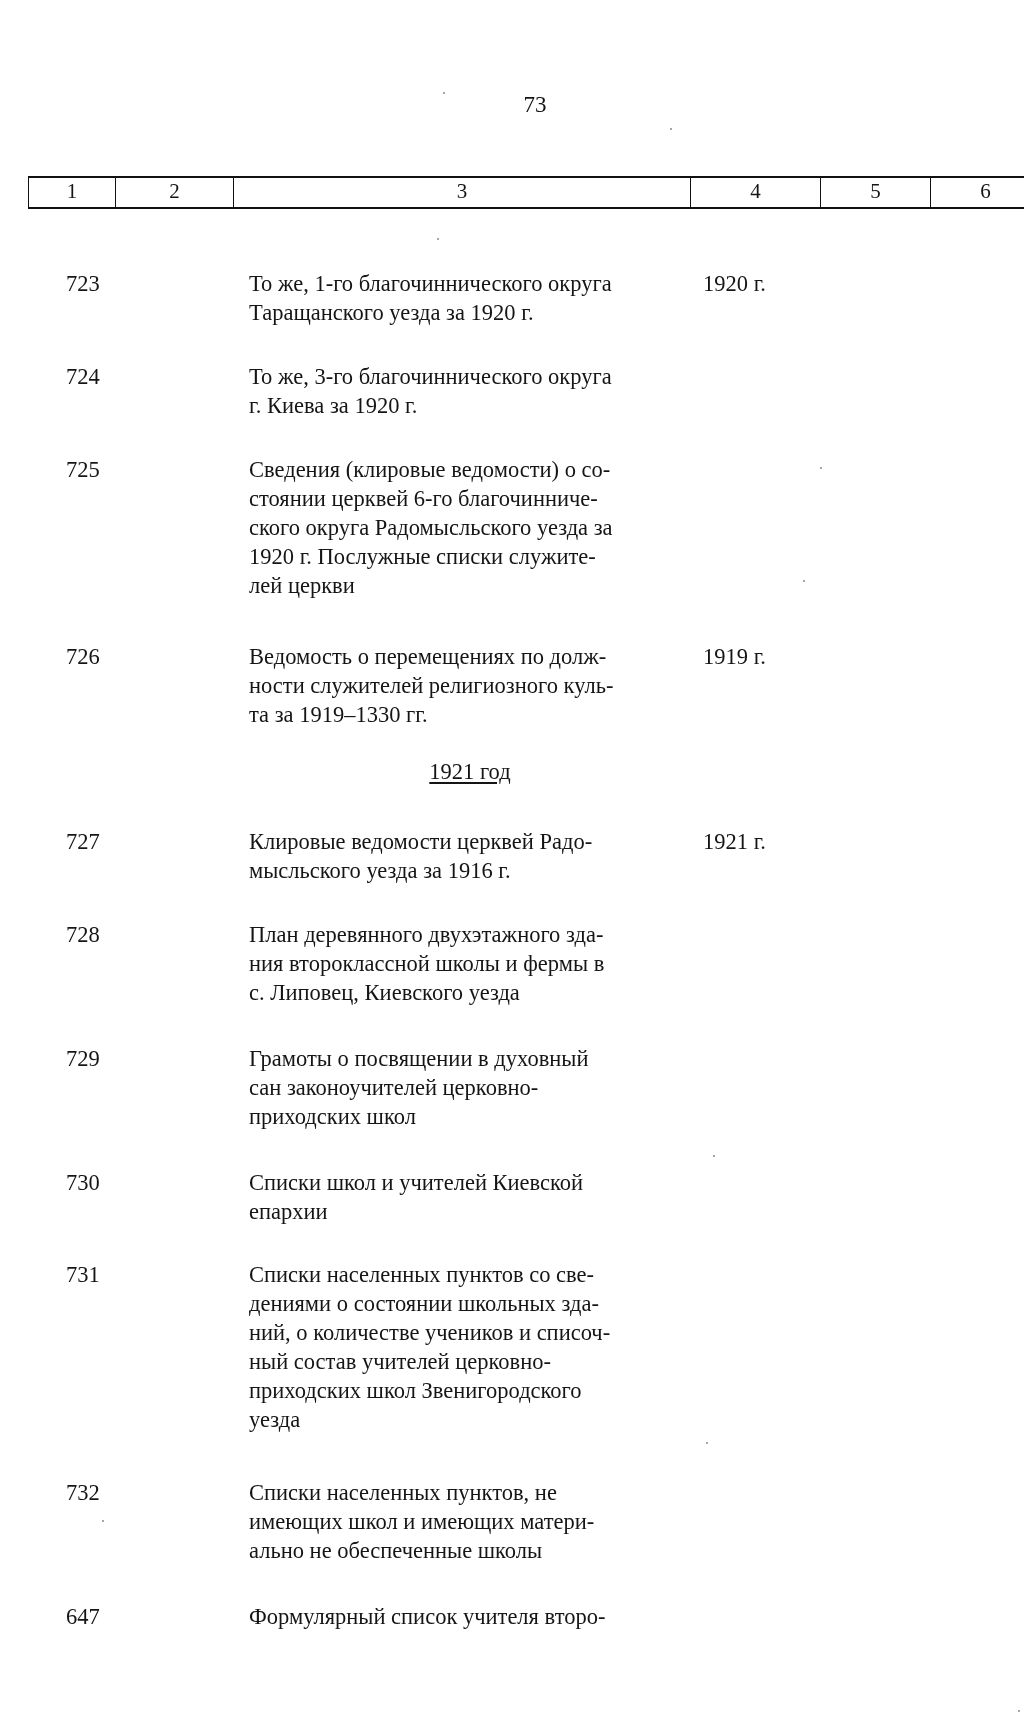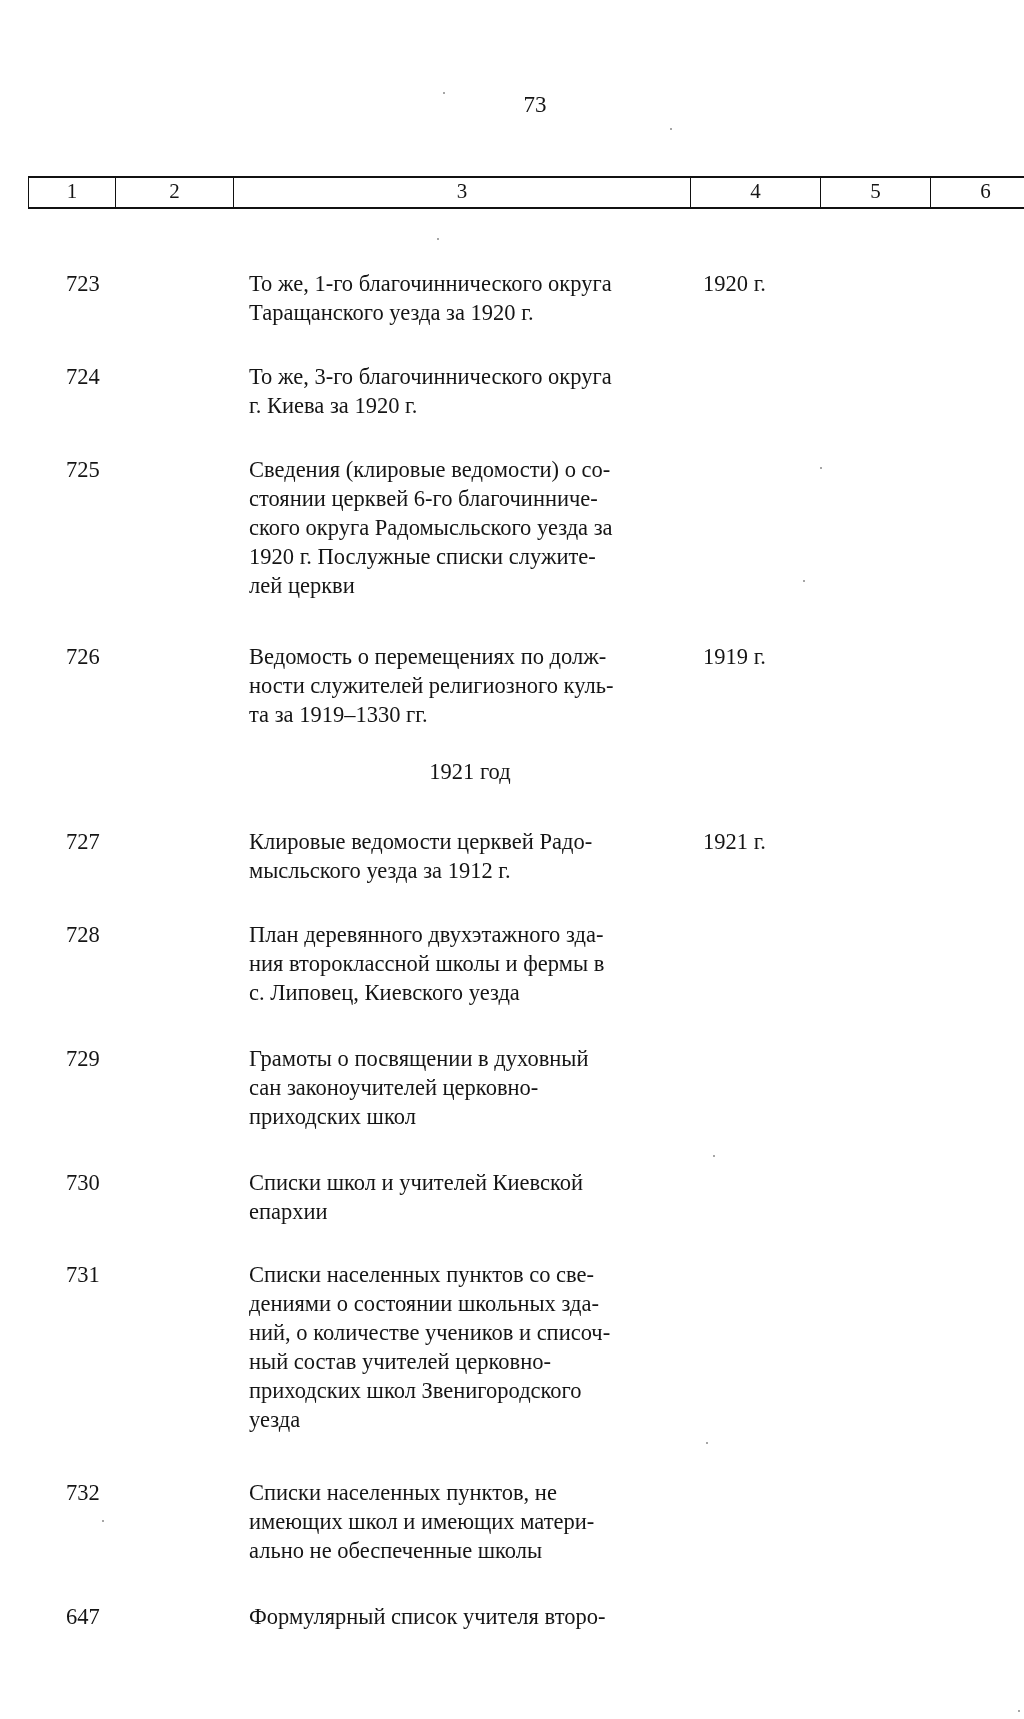--- a/index.html
+++ b/index.html
@@ -69,20 +69,21 @@
     .section-heading {
       position: absolute;
       top: 757px;
       left: 0;
       width: 940px;
       text-align: center;
       font-size: 22.5px;
       line-height: 29px;
     }
     .section-heading span {
+      text-decoration: underline;
       text-underline-offset: 3px;
       text-decoration-thickness: 1.5px;
     }
     .speck {
       position: absolute;
       width: 2px;
       height: 2px;
       background: #888;
       border-radius: 50%;
     }
@@ -133,21 +134,21 @@
   <span class="date">1919 г.</span>
 </div>
 
 <div class="section-heading">
   <span>1921 год</span>
 </div>
 
 <div class="entry" style="top:827px">
   <span class="num">727</span>
   <span class="desc">Клировые ведомости церквей Радо-
-мысльского уезда за 1912 г.</span>
+мысльского уезда за 1916 г.</span>
   <span class="date">1921 г.</span>
 </div>
 
 <div class="entry" style="top:920px">
   <span class="num">728</span>
   <span class="desc">План деревянного двухэтажного зда-
 ния второклассной школы и фермы в
 с. Липовец, Киевского уезда</span>
   <span class="date"></span>
 </div>

